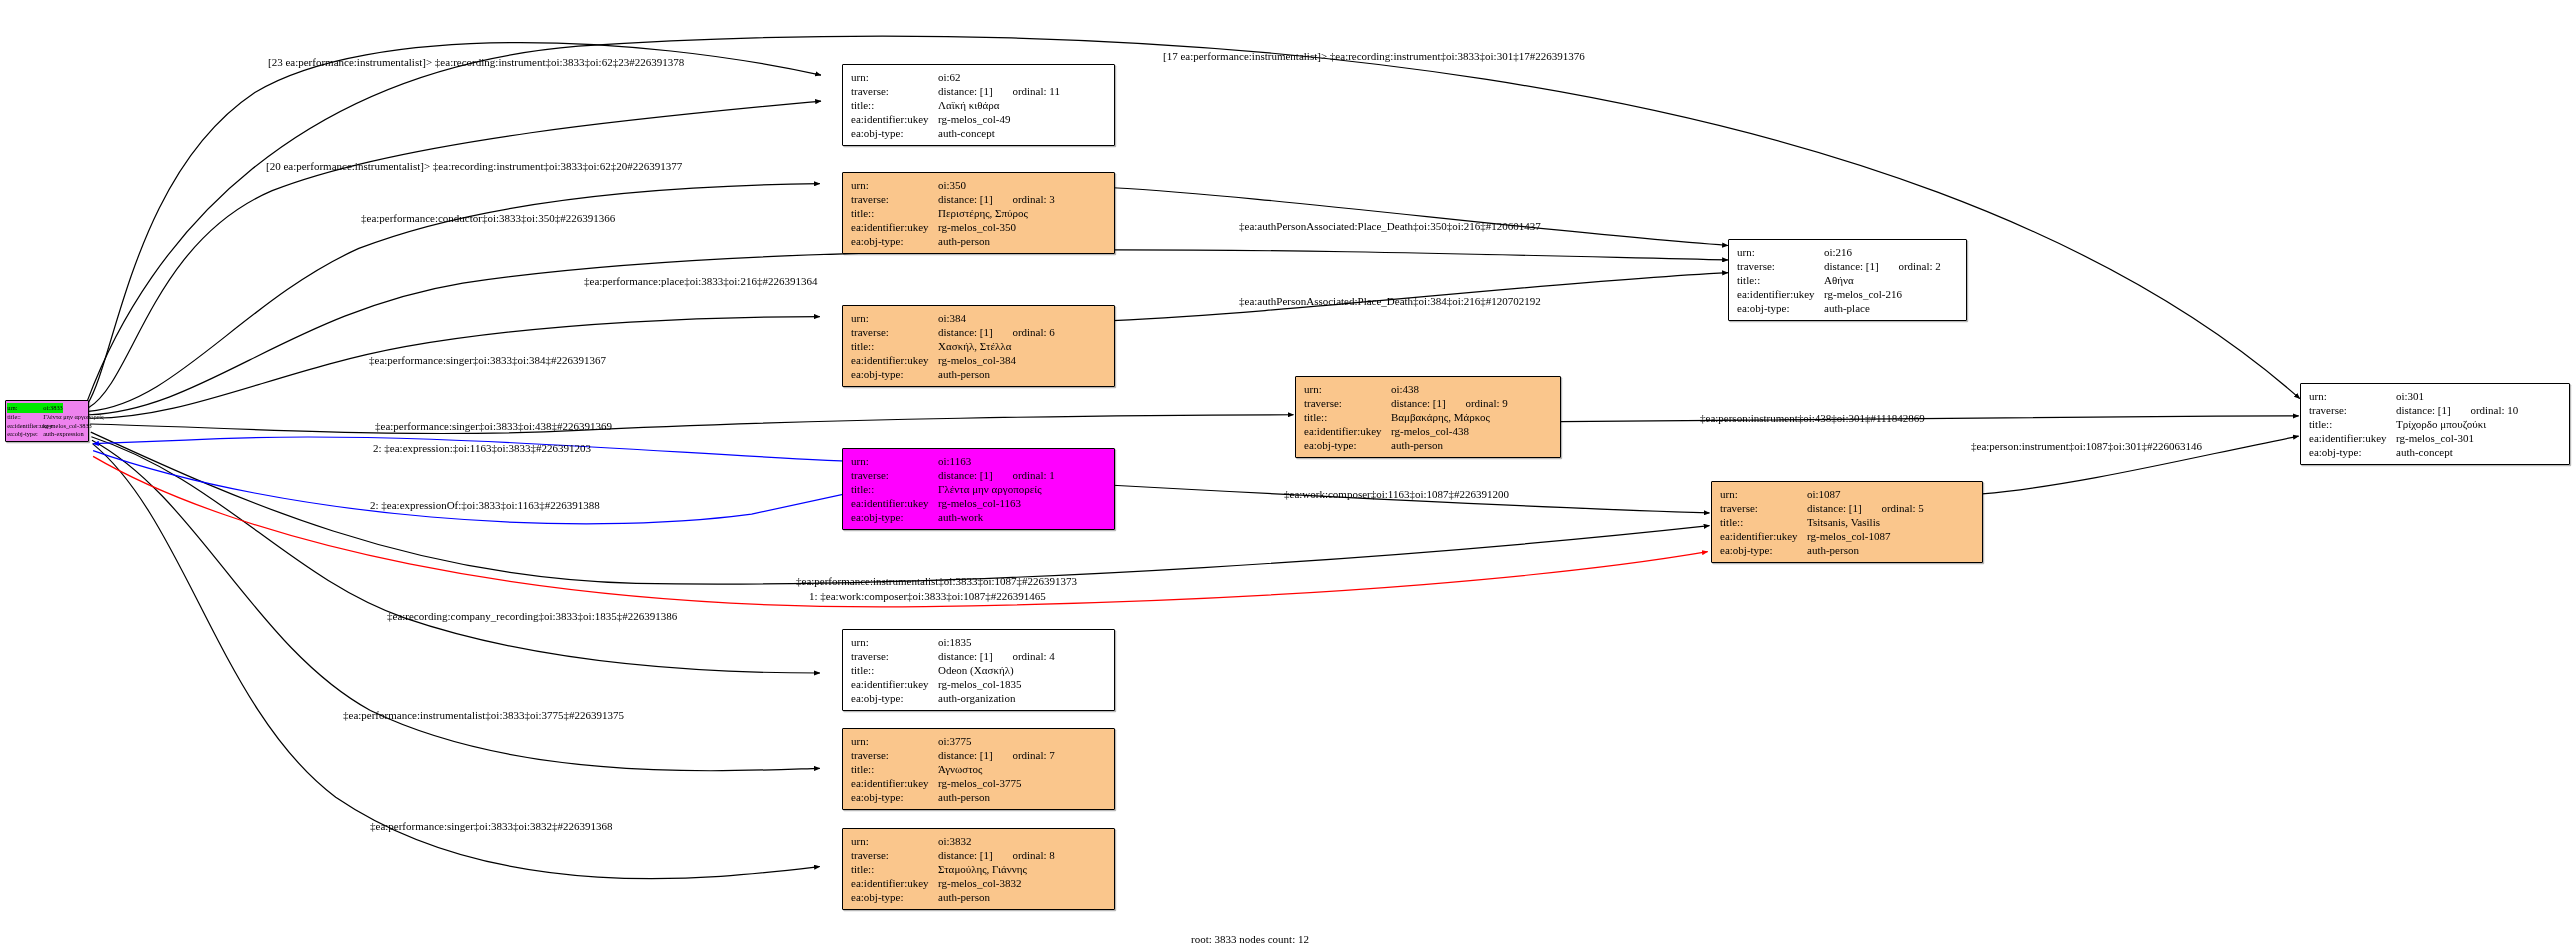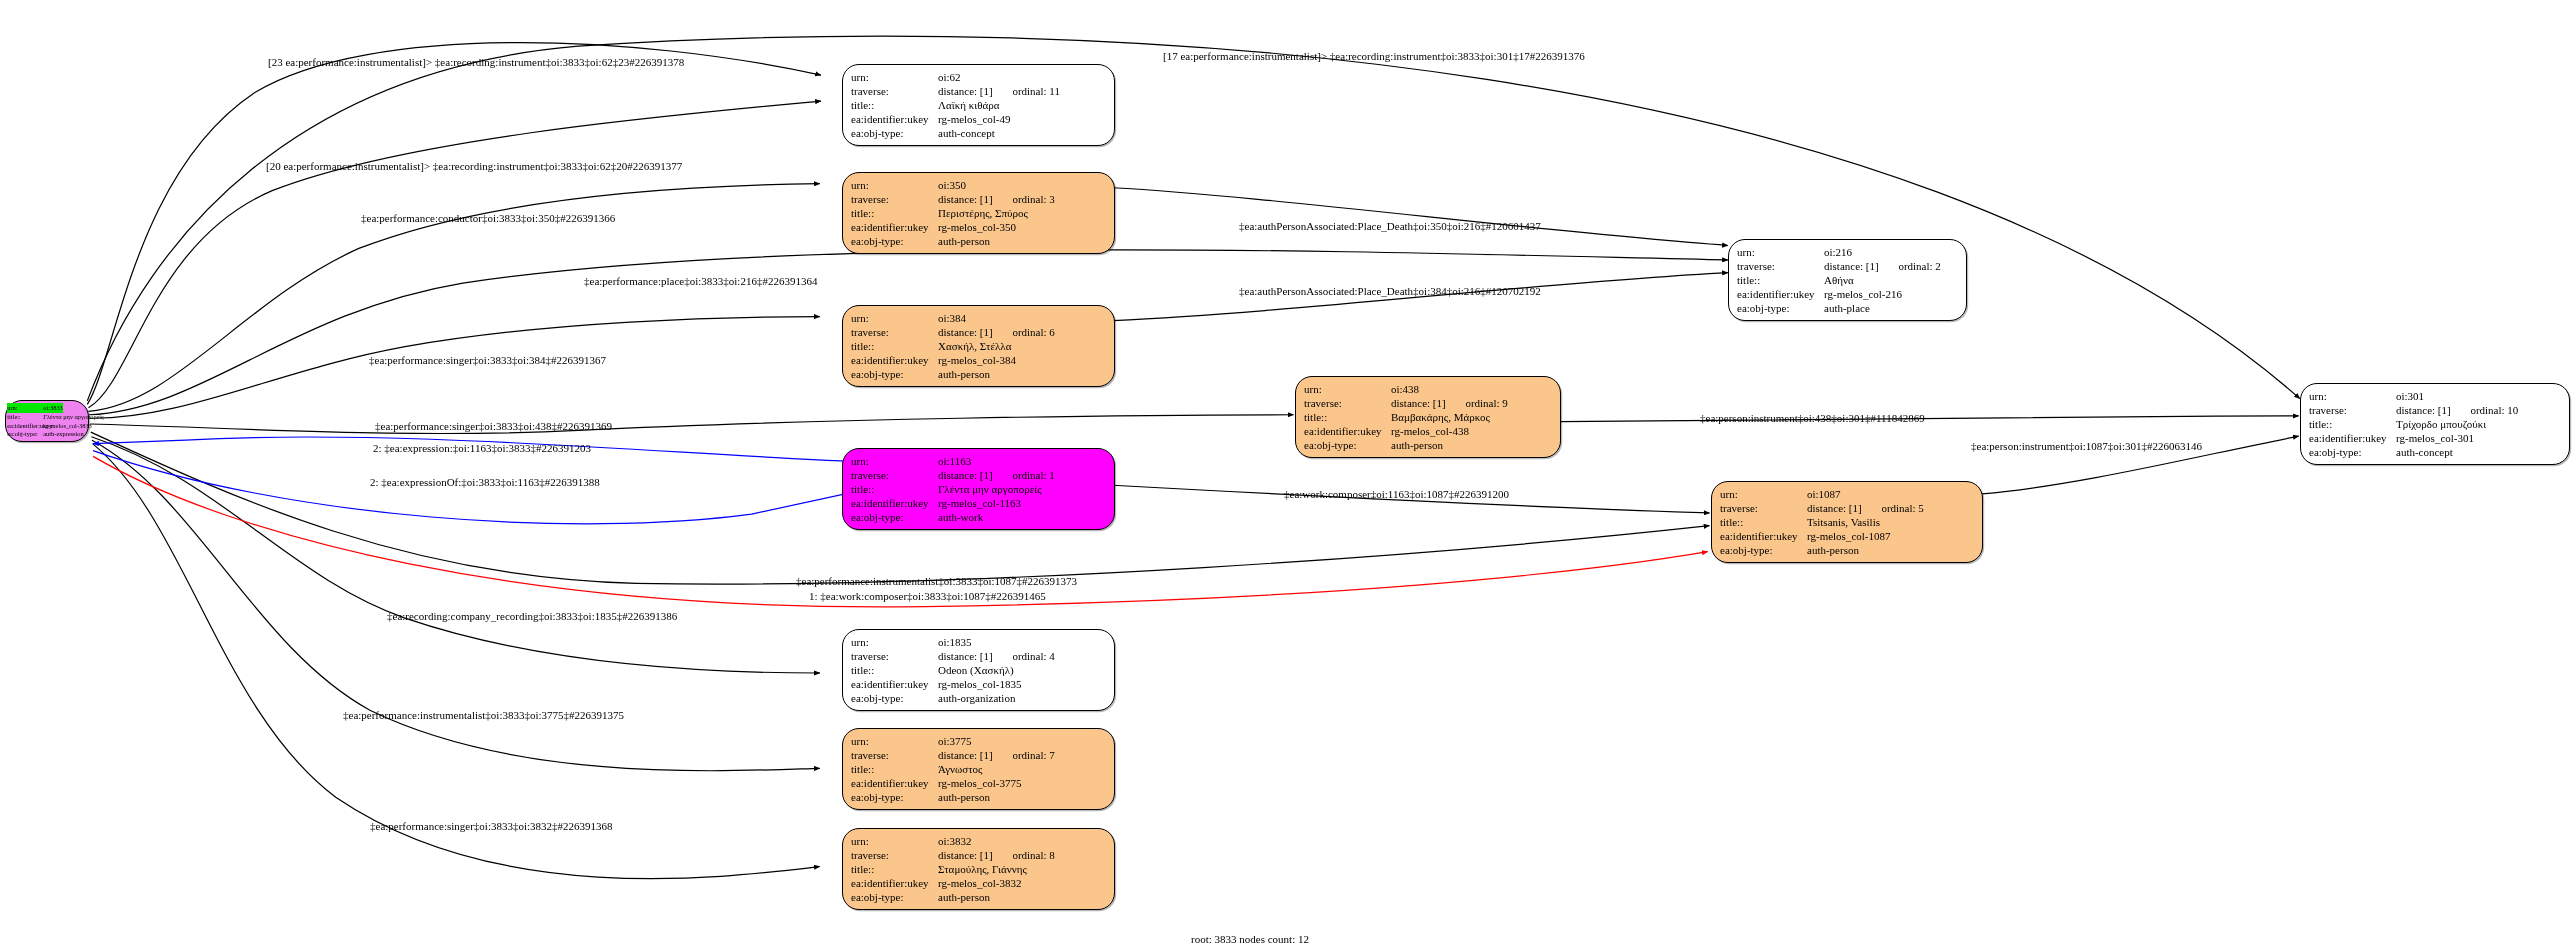--- a/index.html
+++ b/index.html
@@ -18,21 +18,21 @@
   svg#edges {
     position: absolute;
     left: 0; top: 0;
     width: 2576px;
     height: 952px;
     pointer-events: none;
   }
   .node {
     position: absolute;
     border: 0.9px solid #000000;
-    border-radius: 17px;
+    border-radius: 1px;
     background: #ffffff;
     box-sizing: border-box;
     padding: 5.2px 8px 5.2px 8px;
     box-shadow: 1.2px 1.2px 0 rgba(0,0,0,0.28);
   }
   .node.orange { background: #FAC68C; }
   .node.magenta { background: #FF00FF; }
   .node.violet  { background: #EE82EE; }
   .node.white   { background: #ffffff; }
 
@@ -452,33 +452,33 @@
   <div class="edge-label" style="left:1163px; top:51px;">[17 ea:performance:instrumentalist]&gt; ‡ea:recording:instrument‡oi:3833‡oi:301‡17#226391376</div>
 
   <div class="edge-label" style="left:266px; top:161px;">[20 ea:performance:instrumentalist]&gt; ‡ea:recording:instrument‡oi:3833‡oi:62‡20#226391377</div>
 
   <div class="edge-label" style="left:361px; top:213px;">‡ea:performance:conductor‡oi:3833‡oi:350‡#226391366</div>
 
   <div class="edge-label" style="left:1239px; top:221px;">‡ea:authPersonAssociated:Place_Death‡oi:350‡oi:216‡#120601437</div>
 
   <div class="edge-label" style="left:584px; top:276px;">‡ea:performance:place‡oi:3833‡oi:216‡#226391364</div>
 
-  <div class="edge-label" style="left:1239px; top:286px;">‡ea:authPersonAssociated:Place_Death‡oi:384‡oi:216‡#120702192</div>
+  <div class="edge-label" style="left:1239px; top:296px;">‡ea:authPersonAssociated:Place_Death‡oi:384‡oi:216‡#120702192</div>
 
   <div class="edge-label" style="left:369px; top:355px;">‡ea:performance:singer‡oi:3833‡oi:384‡#226391367</div>
 
   <div class="edge-label" style="left:1700px; top:413px;">‡ea:person:instrument‡oi:438‡oi:301‡#111842869</div>
 
   <div class="edge-label" style="left:375px; top:421px;">‡ea:performance:singer‡oi:3833‡oi:438‡#226391369</div>
 
   <div class="edge-label" style="left:373px; top:443px;">2: ‡ea:expression:‡oi:1163‡oi:3833‡#226391203</div>
 
   <div class="edge-label" style="left:1971px; top:441px;">‡ea:person:instrument‡oi:1087‡oi:301‡#226063146</div>
 
-  <div class="edge-label" style="left:370px; top:477px;">2: ‡ea:expressionOf:‡oi:3833‡oi:1163‡#226391388</div>
+  <div class="edge-label" style="left:370px; top:500px;">2: ‡ea:expressionOf:‡oi:3833‡oi:1163‡#226391388</div>
 
   <div class="edge-label" style="left:1284px; top:489px;">‡ea:work:composer‡oi:1163‡oi:1087‡#226391200</div>
 
   <div class="edge-label" style="left:796px; top:552px;margin-top:24px;">‡ea:performance:instrumentalist‡oi:3833‡oi:1087‡#226391373</div>
 
   <div class="edge-label" style="left:809px; top:591px;">1: ‡ea:work:composer‡oi:3833‡oi:1087‡#226391465</div>
 
   <div class="edge-label" style="left:343px; top:611px;margin-left:44px;">‡ea:recording:company_recording‡oi:3833‡oi:1835‡#226391386</div>
 
   <div class="edge-label" style="left:343px; top:710px;">‡ea:performance:instrumentalist‡oi:3833‡oi:3775‡#226391375</div>

